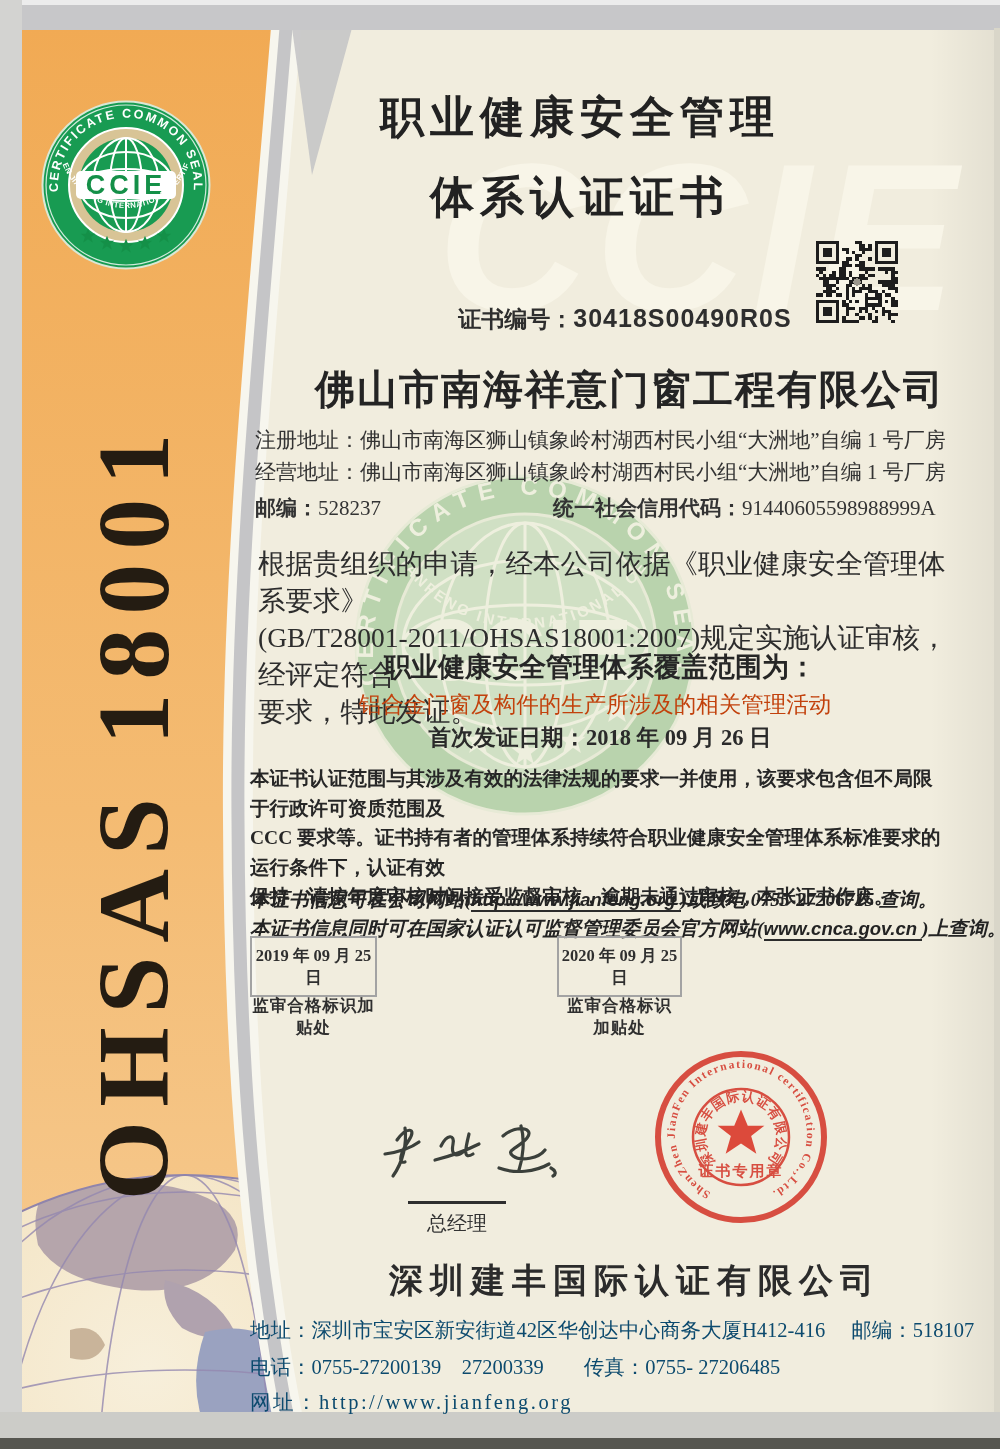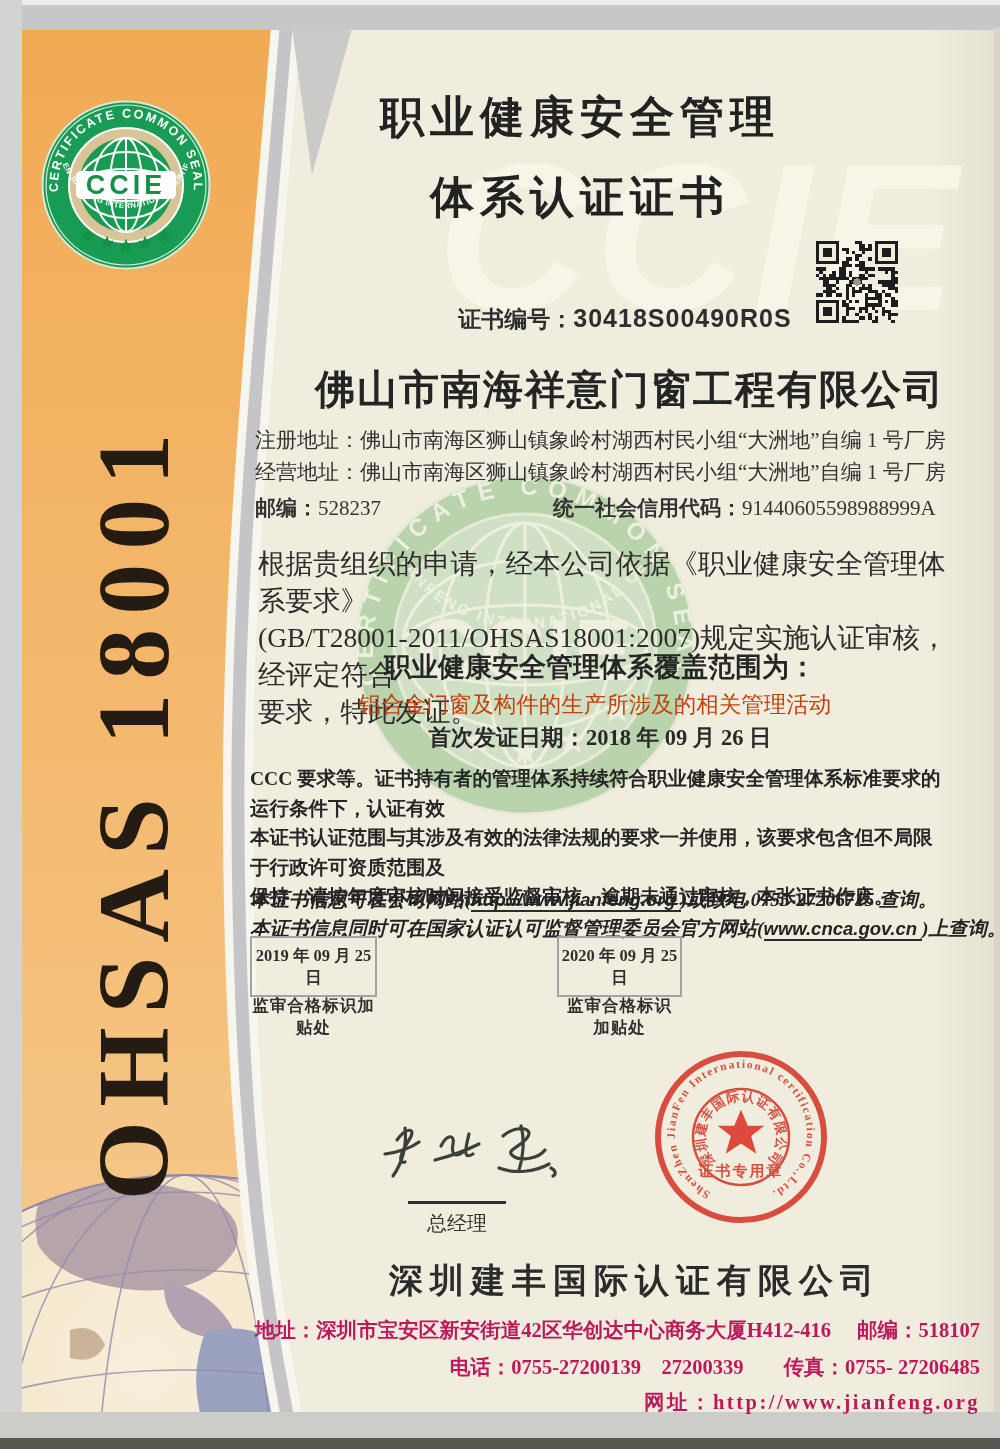--- a/index.html
+++ b/index.html
@@ -36,22 +36,22 @@
   .query .url{font-family:"Liberation Sans","DejaVu Sans",sans-serif;
     border-bottom:2px solid #2b2b2b;padding-right:5px;font-size:18.5px;}
   .audit-box{border:2px solid #a3a3a3;background:transparent;text-align:center;
     font-weight:bold;font-size:16.5px;color:#2f2f2f;}
   .audit-box .d{margin-top:7px;}
   .audit-box .l{margin-top:6px;letter-spacing:1px;}
   .gm-title{font-size:20px;color:#333;text-align:center;}
   .issuer-name{left:250px;width:770px;text-align:center;
     font-family:"Liberation Sans","DejaVu Sans",sans-serif;
     font-weight:bold;font-size:34px;letter-spacing:7px;color:#2b2b2b;}
-  .contact{left:250px;width:730px;text-align:right;font-weight:bold;
-    font-size:20.5px;color:#be185d;white-space:nowrap;}
+  .contact{left:250px;width:730px;text-align:left;font-weight:normal;
+    font-size:20.5px;color:#0c4a6e;white-space:nowrap;}
   .contact .gap{display:inline-block;width:26px;}
   .contact .biggap{display:inline-block;width:40px;}
   .web{letter-spacing:2.5px;}
   
   .ohsas{
     left:-342px;top:735px;width:950px;height:150px;
     transform:rotate(-90deg);transform-origin:center;
     display:flex;align-items:center;justify-content:center;
     font-weight:bold;font-size:102px;letter-spacing:14px;
     color:#241c12;white-space:nowrap;
@@ -448,22 +448,22 @@
     <div>根据贵组织的申请，经本公司依据《职业健康安全管理体系要求》</div>
     <div>(GB/T28001-2011/OHSAS18001:2007)规定实施认证审核，经评定符合</div>
     <div>要求，特此发证。</div>
   </div>
 
   <div class="abs z3 scope-h" style="top:649px">职业健康安全管理体系覆盖范围为：</div>
   <div class="abs z3 scope-t" style="top:689px">铝合金门窗及构件的生产所涉及的相关管理活动</div>
   <div class="abs z3 first-issue" style="top:722px">首次发证日期：2018 年 09 月 26 日</div>
 
   <div class="abs z3 terms" style="top:764px">
+    <div>本证书认证范围与其涉及有效的法律法规的要求一并使用，该要求包含但不局限于行政许可资质范围及</div>
     <div>CCC 要求等。证书持有者的管理体系持续符合职业健康安全管理体系标准要求的运行条件下，认证有效</div>
-    <div>本证书认证范围与其涉及有效的法律法规的要求一并使用，该要求包含但不局限于行政许可资质范围及</div>
     <div>保持，请按年度审核时间接受监督审核，逾期未通过审核，本张证书作废。</div>
   </div>
 
   <div class="abs z3 query" style="top:886px">
     <span>本证书信息可在公司网站(</span><span class="url">http://www.jianfeng.org</span><span>)或致电 0755-27206715 查询。</span>
   </div>
   <div class="abs z3 query" style="top:915px">
     <span>本证书信息同时可在国家认证认可监督管理委员会官方网站(</span><span class="url">www.cnca.gov.cn</span><span>)上查询。</span>
   </div>
 

